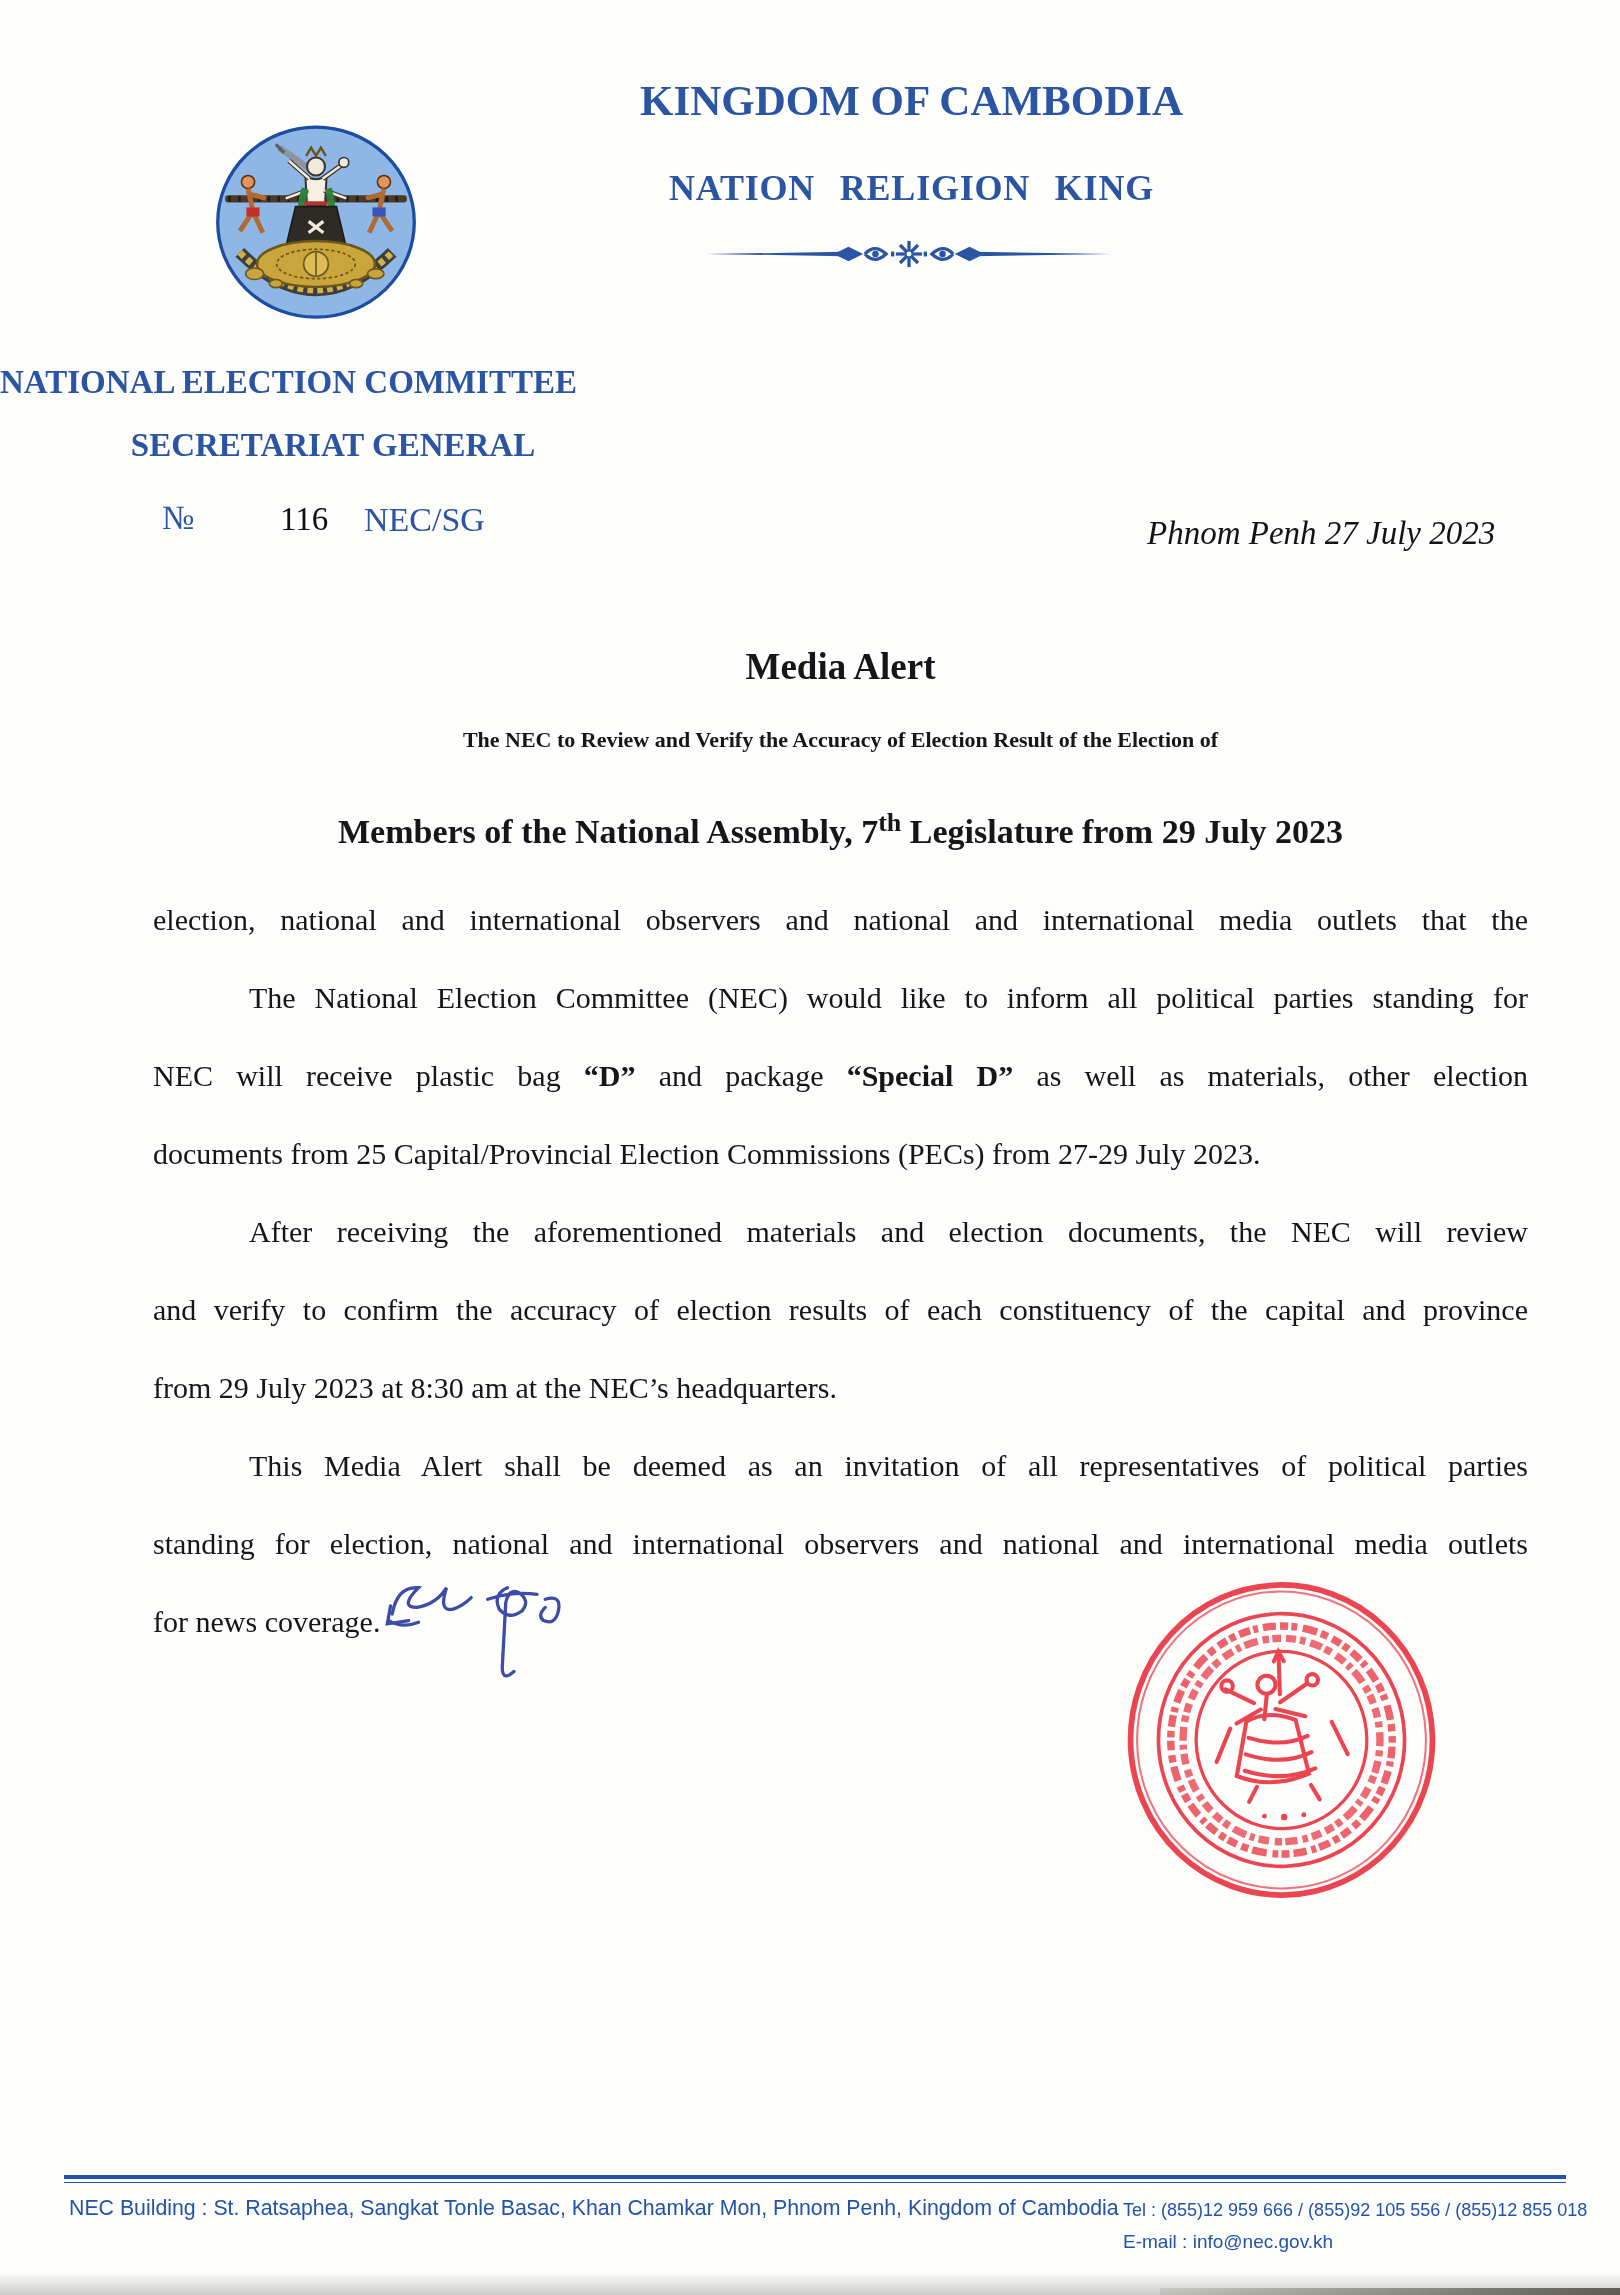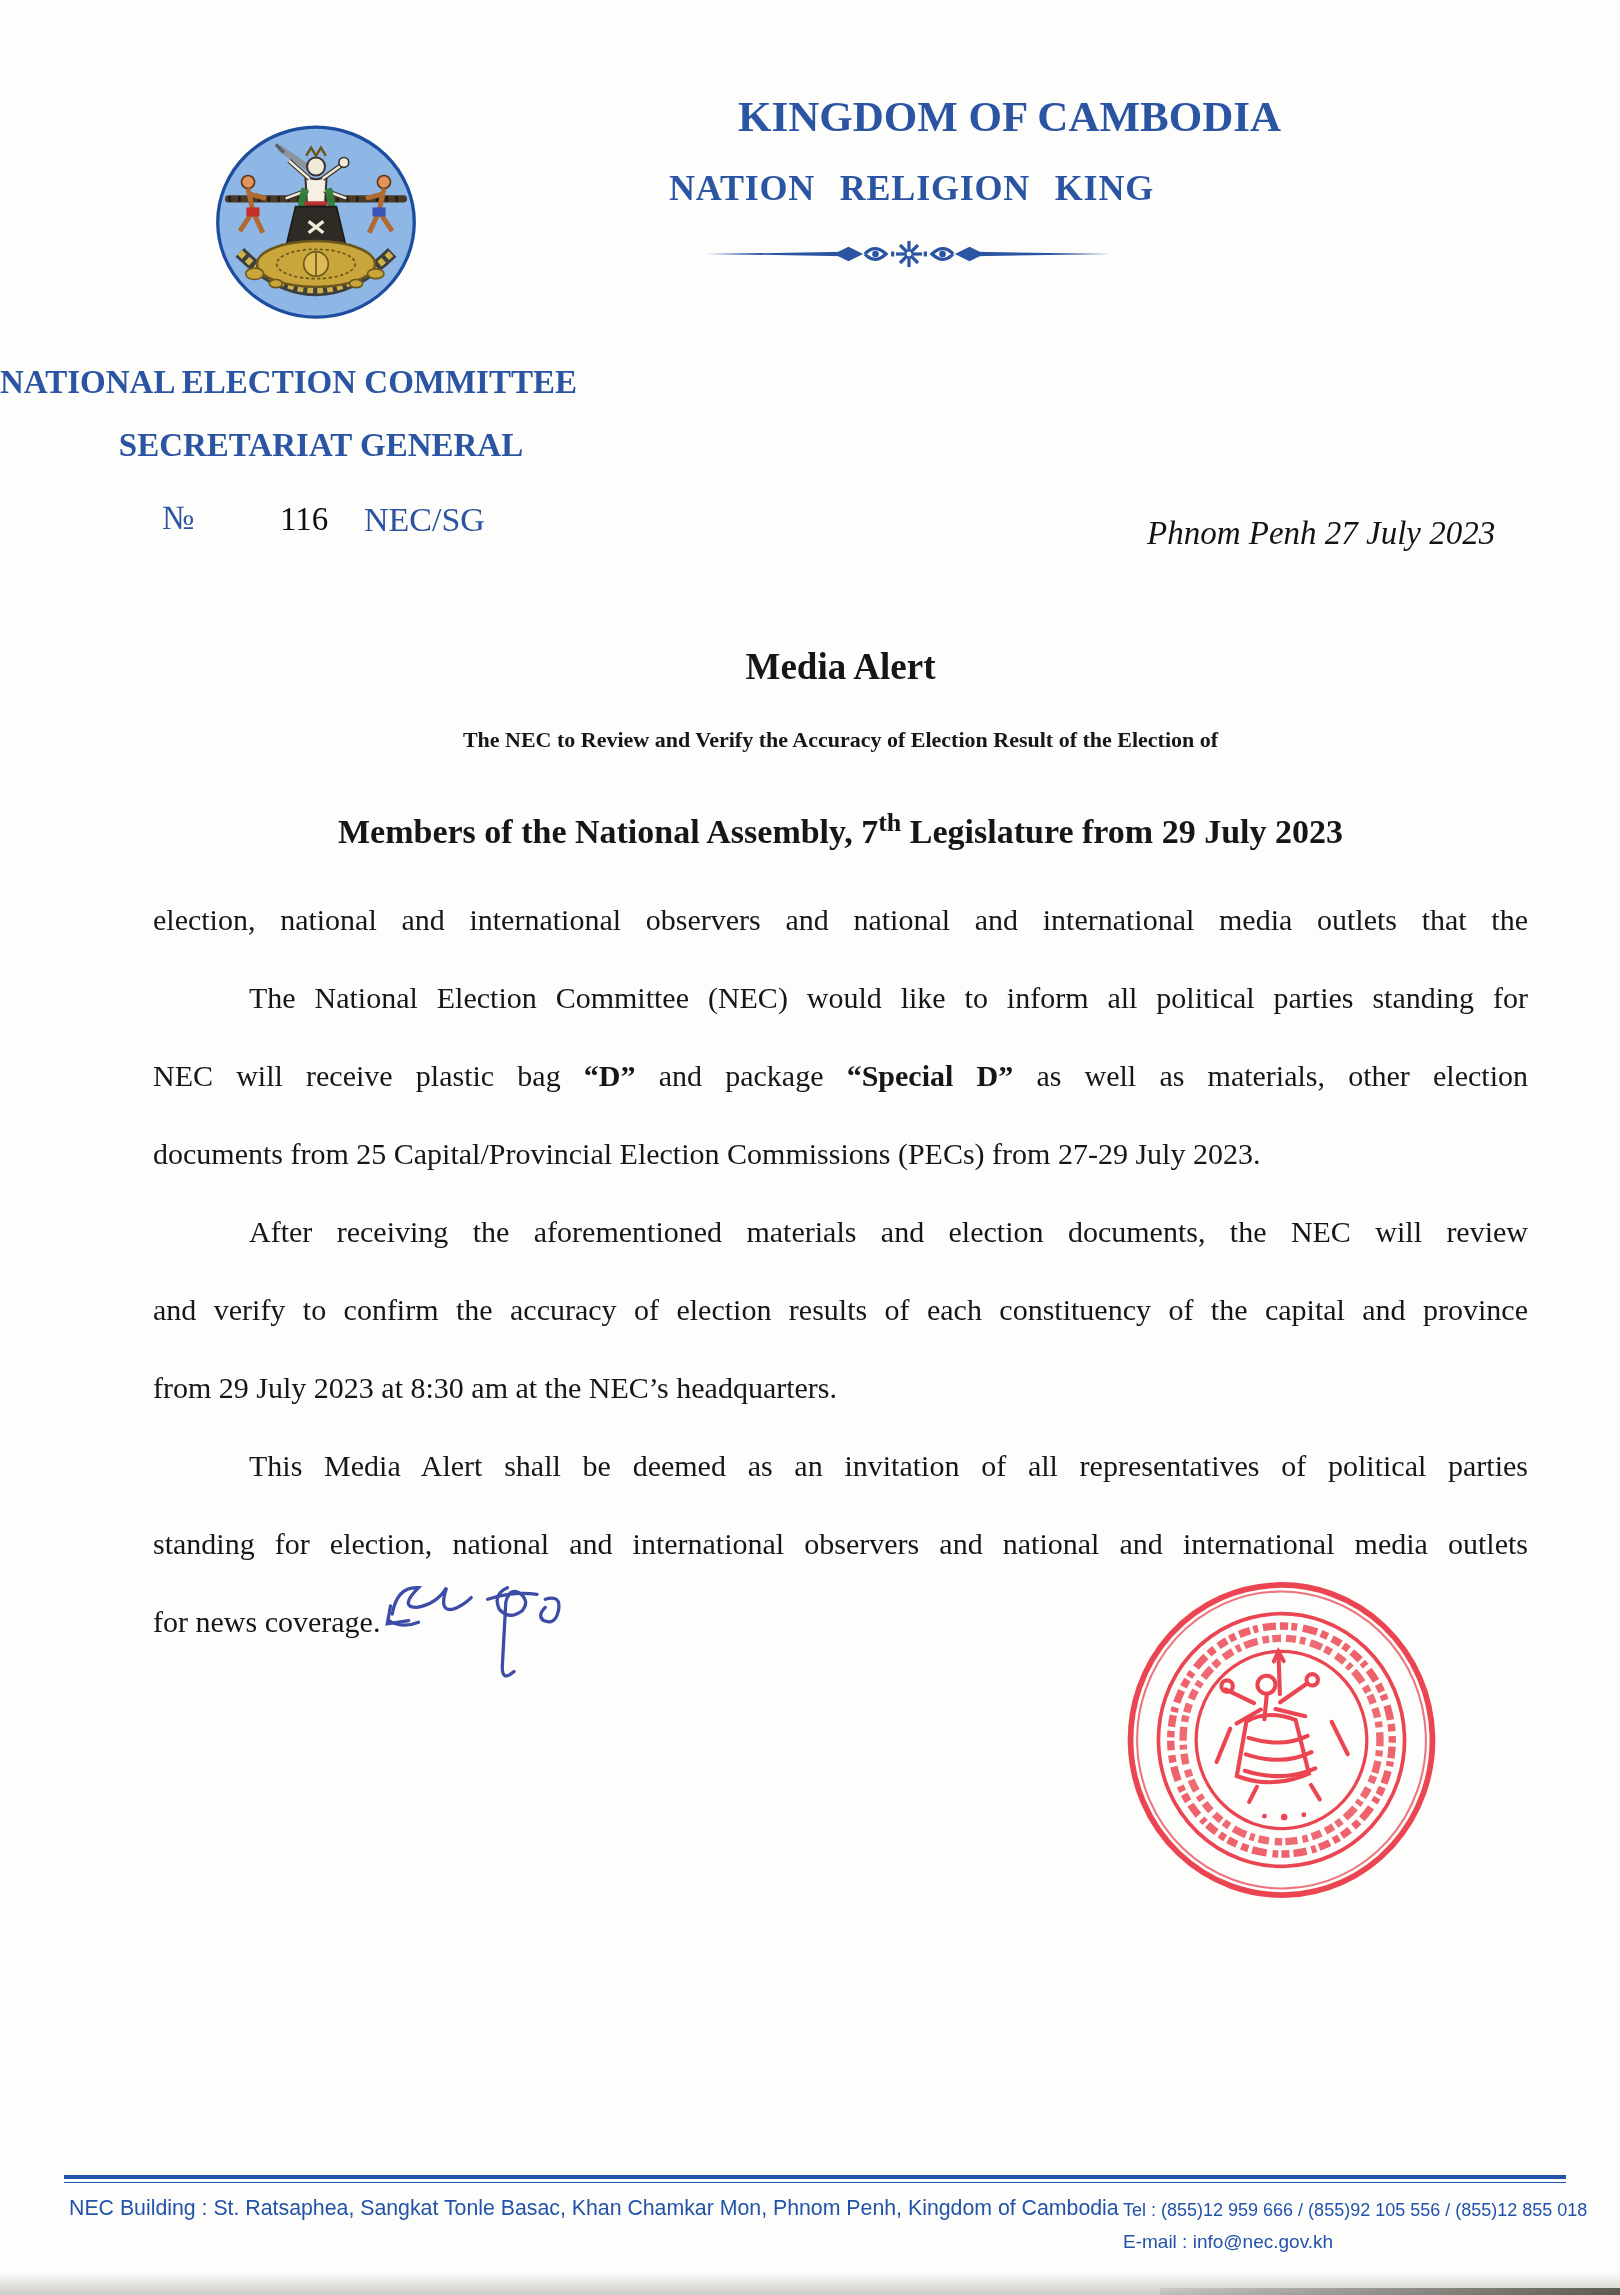--- a/index.html
+++ b/index.html
@@ -8,30 +8,30 @@
     --ink:#16161a;
     --red:#e8323f;
   }
   html,body{margin:0;padding:0;background:#888;}
   .page{
     position:relative;width:1620px;height:2295px;margin:0 auto;
     background:#fdfdfc;overflow:hidden;
     font-family:"Liberation Serif","DejaVu Serif",serif;color:var(--ink);
   }
   
-  .hdr-kingdom{position:absolute;left:542px;top:92px;width:739px;text-align:right;
+  .hdr-kingdom{position:absolute;left:542px;top:76px;width:739px;text-align:center;
     font-size:43px;font-weight:bold;color:var(--blue);letter-spacing:0px;}
   .hdr-motto{position:absolute;left:542px;top:167px;width:739px;text-align:center;
     font-size:36px;font-weight:bold;color:var(--blue);word-spacing:14.8px;letter-spacing:0.8px;}
   .flourish{position:absolute;left:704px;top:236px;}
   .emblem{position:absolute;left:212px;top:123px;}
   .hdr-committee{position:absolute;left:0px;top:348px;width:642px;text-align:left;
     font-size:33px;font-weight:bold;color:var(--blue);margin-top:16px;}
   .hdr-secretariat{position:absolute;left:0px;top:427px;width:642px;text-align:center;
-    font-size:33px;font-weight:bold;color:var(--blue);}
+    font-size:33px;font-weight:bold;color:var(--blue);padding-left:12px;}
   .ref-symbol{position:absolute;left:162px;top:499px;font-size:34px;color:var(--blue);}
   .ref-number{position:absolute;left:280px;top:501px;font-size:33px;color:#101014;}
   .ref-suffix{position:absolute;left:364px;top:501px;font-size:34px;color:var(--blue);}
   .date-line{position:absolute;left:1147px;top:515px;font-size:33px;color:#131316;font-style:italic;}
   
   .doc-title{position:absolute;left:153px;top:645px;width:1375px;text-align:center;
     font-size:37px;font-weight:bold;}
   .doc-sub1{position:absolute;left:153px;top:727px;width:1375px;text-align:center;
     font-size:22px;font-weight:bold;}
   .doc-sub2{position:absolute;left:153px;top:808px;width:1375px;text-align:center;

